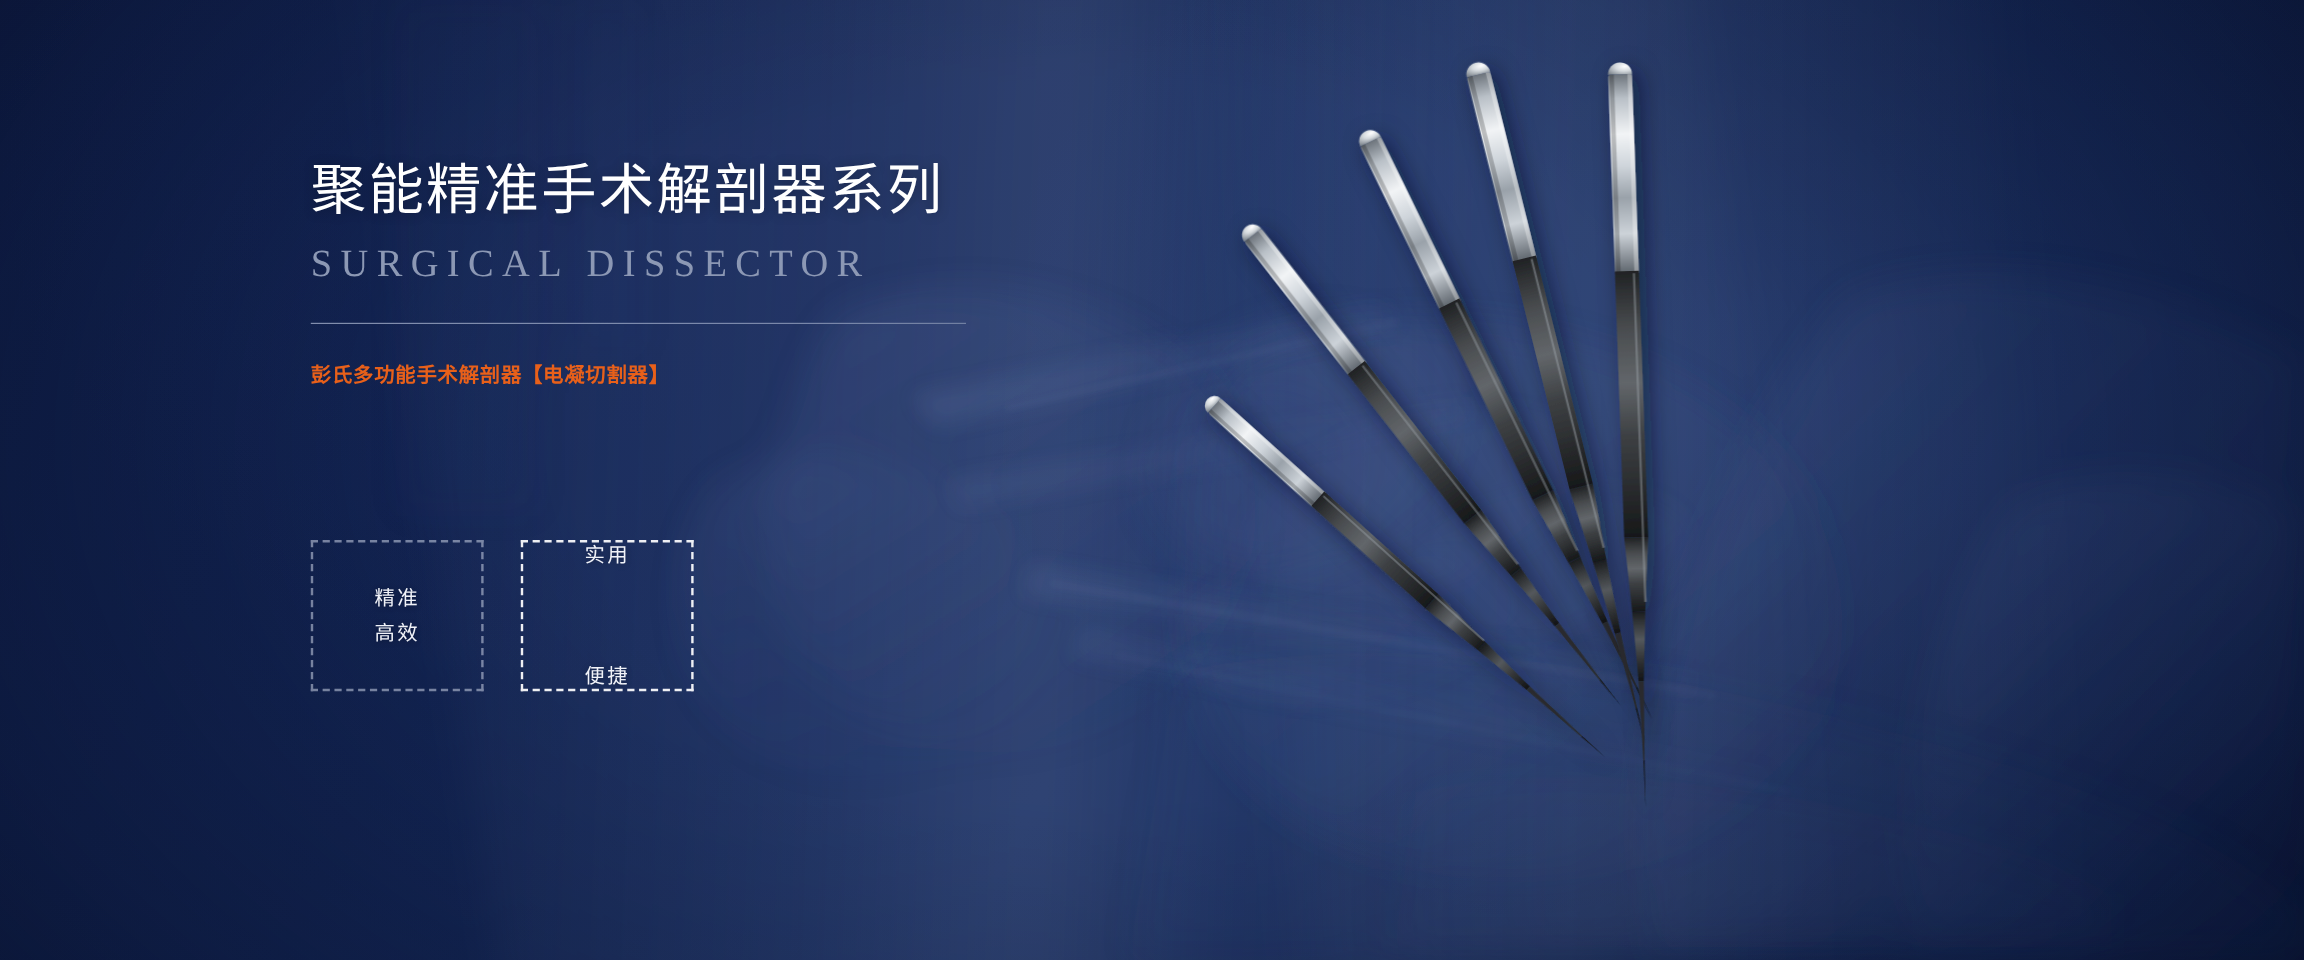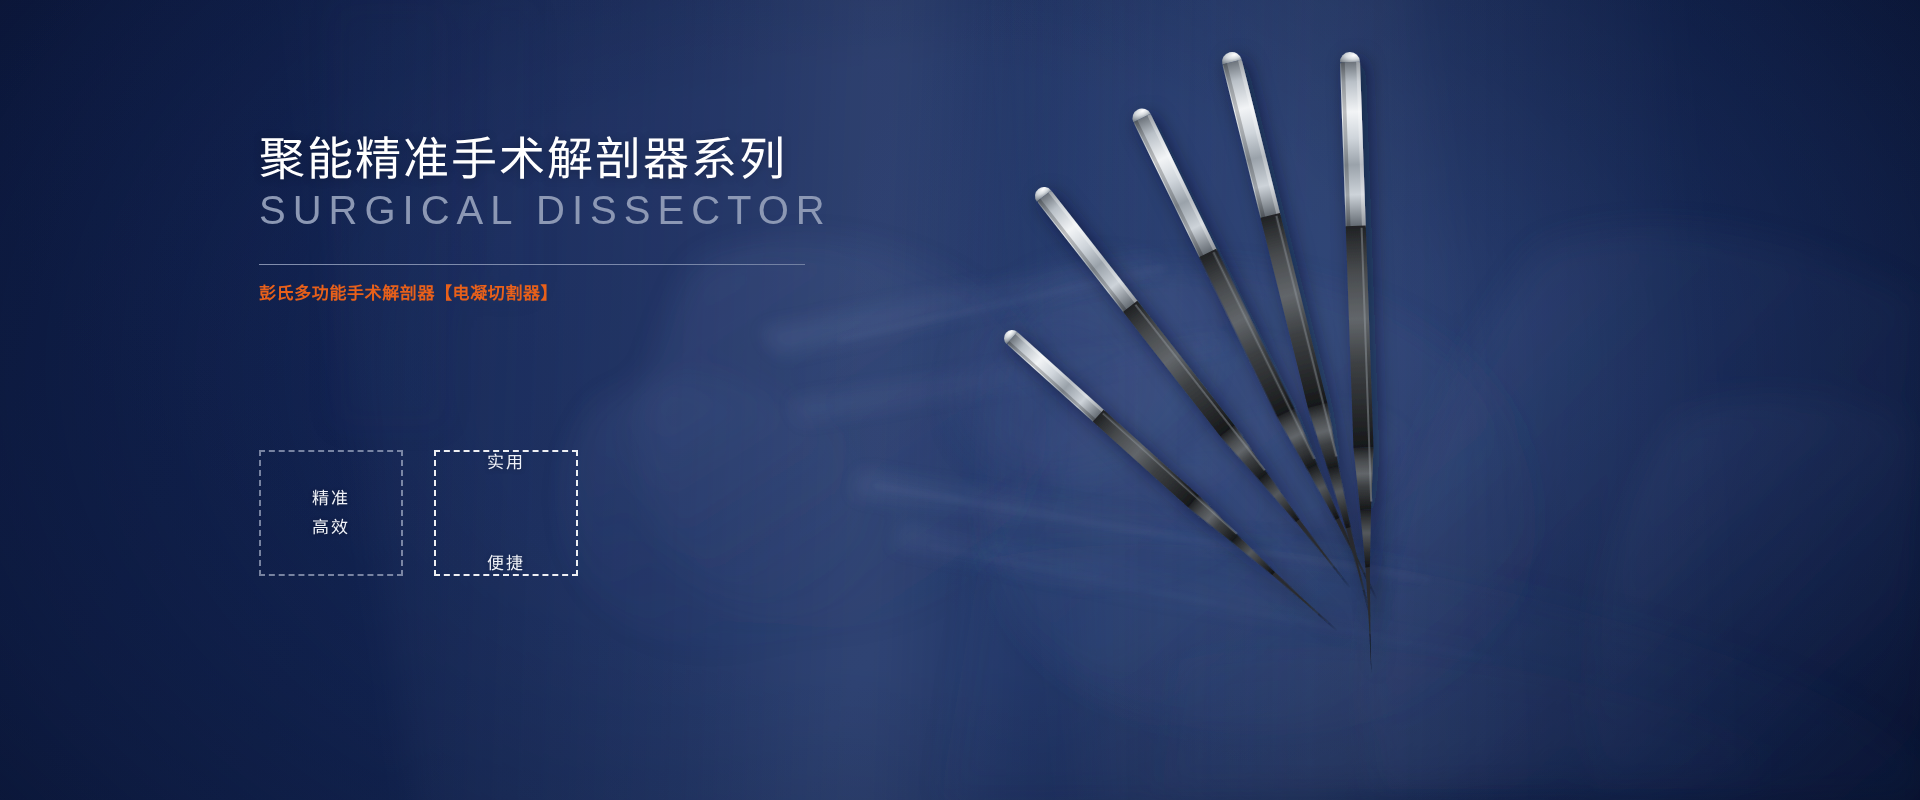--- a/index.html
+++ b/index.html
@@ -11,20 +11,21 @@
   body {
     font-family: "Liberation Sans", "DejaVu Sans", sans-serif;
   }
 
   .banner {
     position: relative;
     width: 1920px;
     height: 800px;
     overflow: hidden;
     background: #000000;
+    font-family: Liberation Serif, serif;
   }
 
   
   .bg-base {
     position: absolute;
     inset: 0;
     background:
       radial-gradient(ellipse 1100px 780px at 78% 40%, #1e3468 0%, rgba(30,52,104,0) 62%),
       radial-gradient(ellipse 900px 700px at 30% 18%, #16285a 0%, rgba(22,40,90,0) 64%),
       linear-gradient(118deg, #101f4b 0%, #132554 28%, #172c5f 52%, #122350 76%, #0e1c44 100%);
@@ -89,37 +90,37 @@
   .title-cn {
     font-size: 46px;
     line-height: 1.18;
     letter-spacing: 2px;
     color: #ffffff;
     font-weight: 400;
     white-space: nowrap;
     text-shadow: 0 1px 10px rgba(0,0,0,.28);
   }
   .title-en {
-    margin-top: 2px;
-    font-size: 40px;
+    margin-top: 16px;
+    font-size: 32px;
     line-height: 1.12;
     letter-spacing: 7px;
     color: #8c98b4;
     font-weight: 300;
     white-space: nowrap;
   }
   .divider {
     margin-top: 31px;
     width: 546px;
     height: 1px;
     background: linear-gradient(90deg, #9aa6c2 0%, #8e9bba 72%, #7e8cab 100%);
     opacity: .82;
   }
   .subtitle {
-    margin-top: 14px;
+    margin-top: 28px;
     font-size: 17px;
     letter-spacing: .6px;
     color: #e8601a;
     font-weight: 700;
     white-space: nowrap;
   }
 
   
   .features {
     position: absolute;

